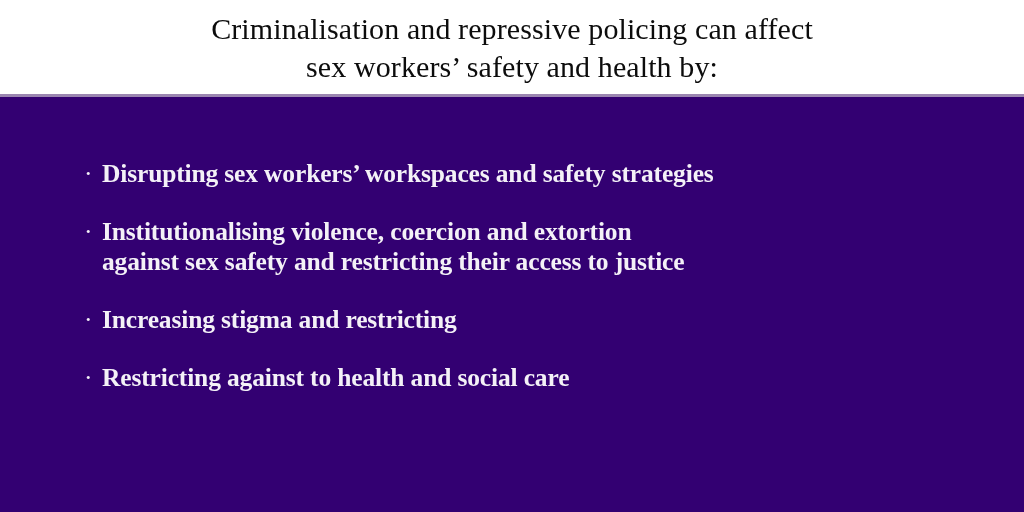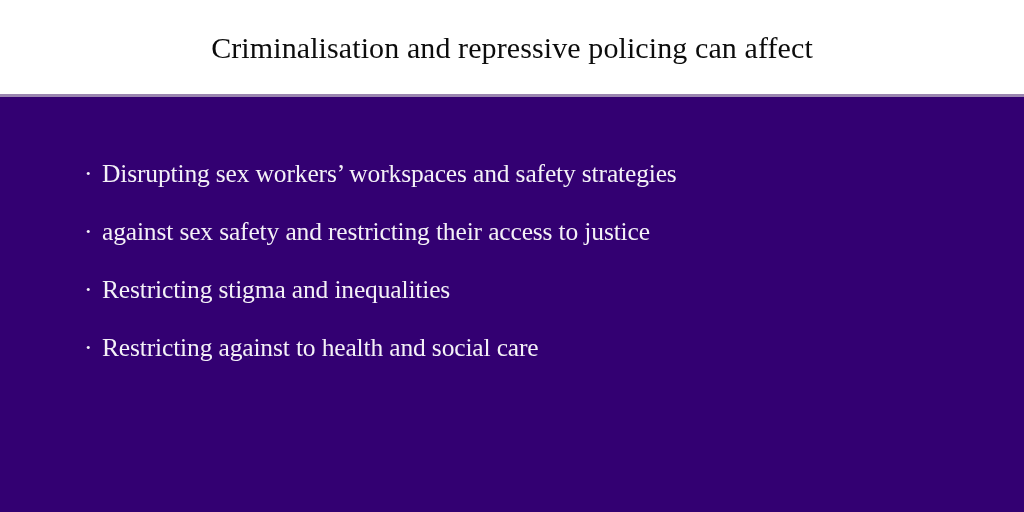--- a/index.html
+++ b/index.html
@@ -90,50 +90,52 @@
   .bullet-marker {
     position: absolute;
     left: 2px;
     top: 0;
     width: 14px;
     color: #f4f1f7;
     font-size: 25.5px;
     line-height: 30px;
   }
 
-  .bullet-line { display: block; white-space: nowrap; }
+  .bullet-line { display: block; white-space: nowrap; font-weight: bold; }
 </style>
 </head>
 <body>
 
 <div id="slide">
 
   <div id="header">
     <div class="title-line">Criminalisation and repressive policing can affect</div>
+    <div class="title-line">sex workers’ safety and health by:</div>
   </div>
 
   <div id="divider"></div>
 
   <div id="panel">
 
     <ul id="bullet-list">
 
       <li class="bullet-item">
         <span class="bullet-marker">·</span>
         <span class="bullet-line">Disrupting sex workers’ workspaces and safety strategies</span>
       </li>
 
       <li class="bullet-item">
         <span class="bullet-marker">·</span>
+        <span class="bullet-line">Institutionalising violence, coercion and extortion</span>
         <span class="bullet-line">against sex safety and restricting their access to justice</span>
       </li>
 
       <li class="bullet-item">
         <span class="bullet-marker">·</span>
-        <span class="bullet-line">Restricting stigma and inequalities</span>
+        <span class="bullet-line">Increasing stigma and restricting</span>
       </li>
 
       <li class="bullet-item">
         <span class="bullet-marker">·</span>
         <span class="bullet-line">Restricting against to health and social care</span>
       </li>
 
     </ul>
 
   </div>

